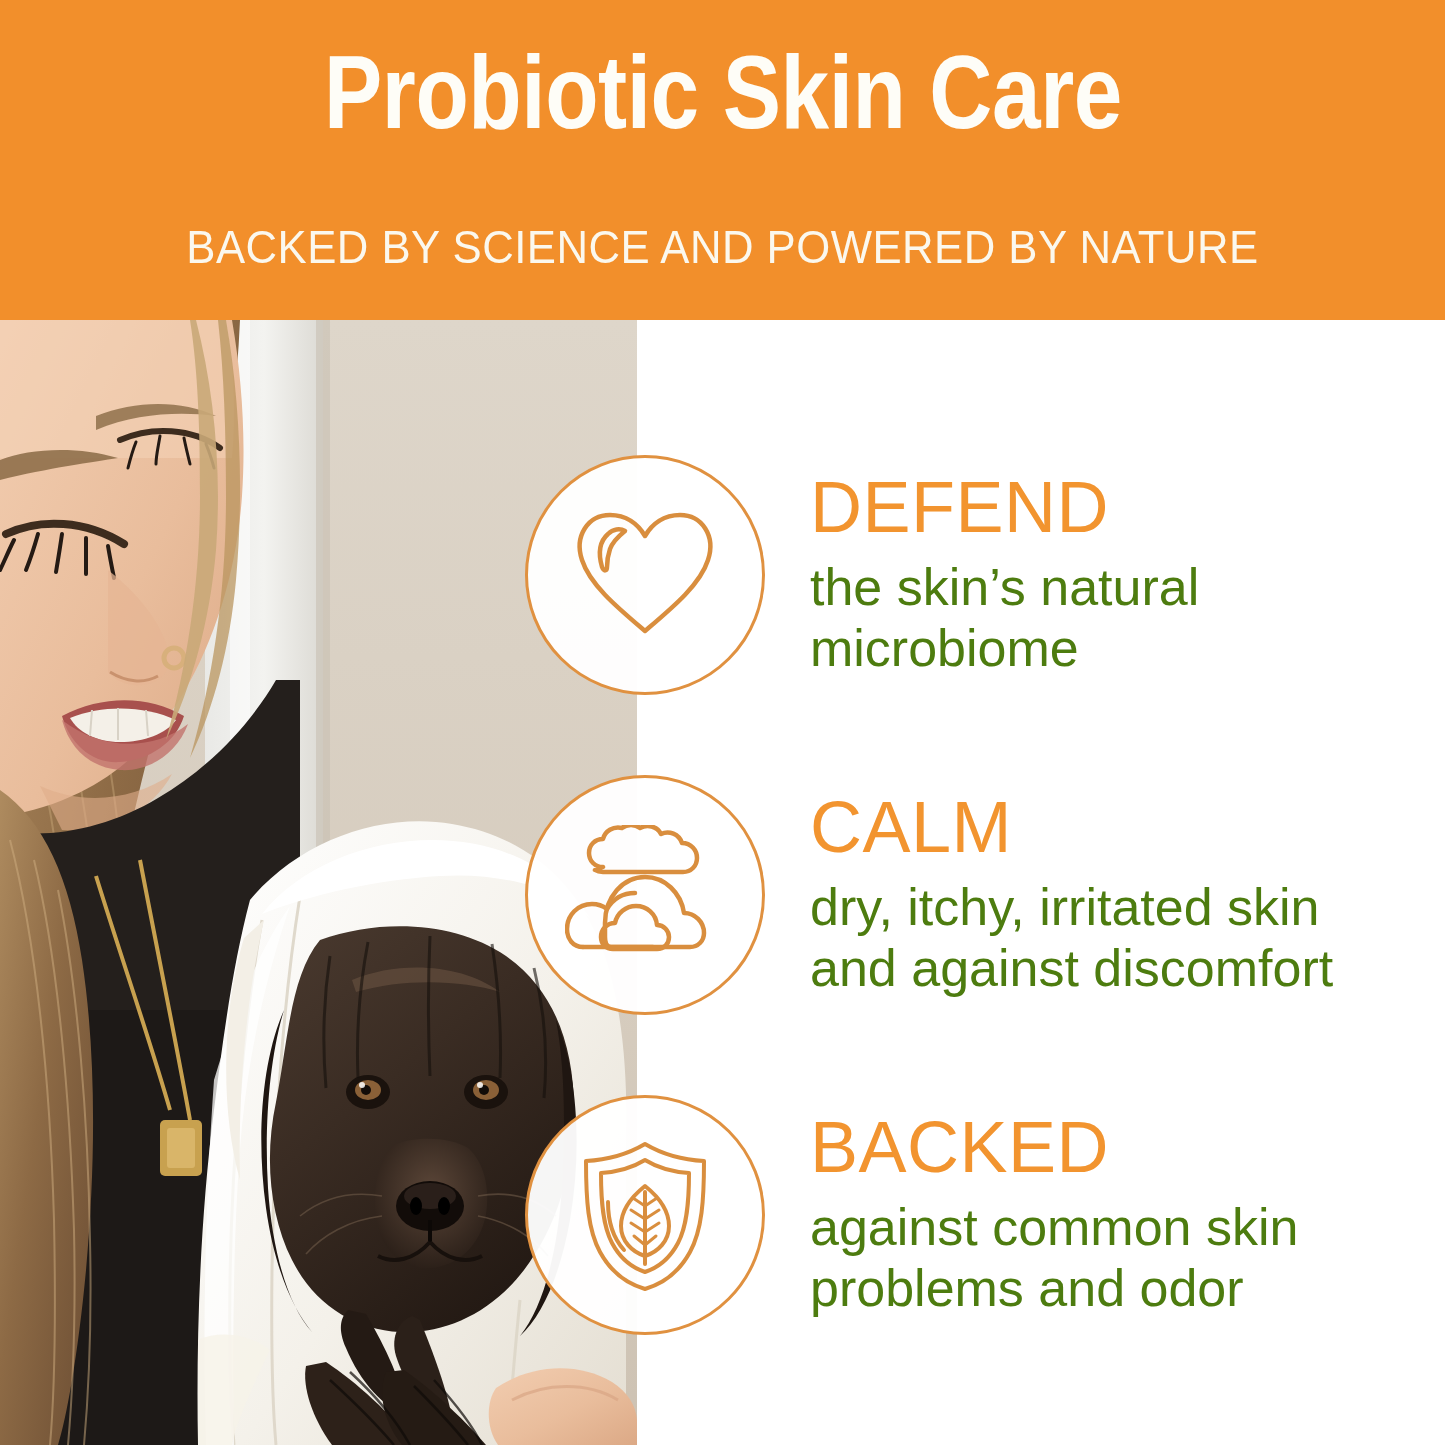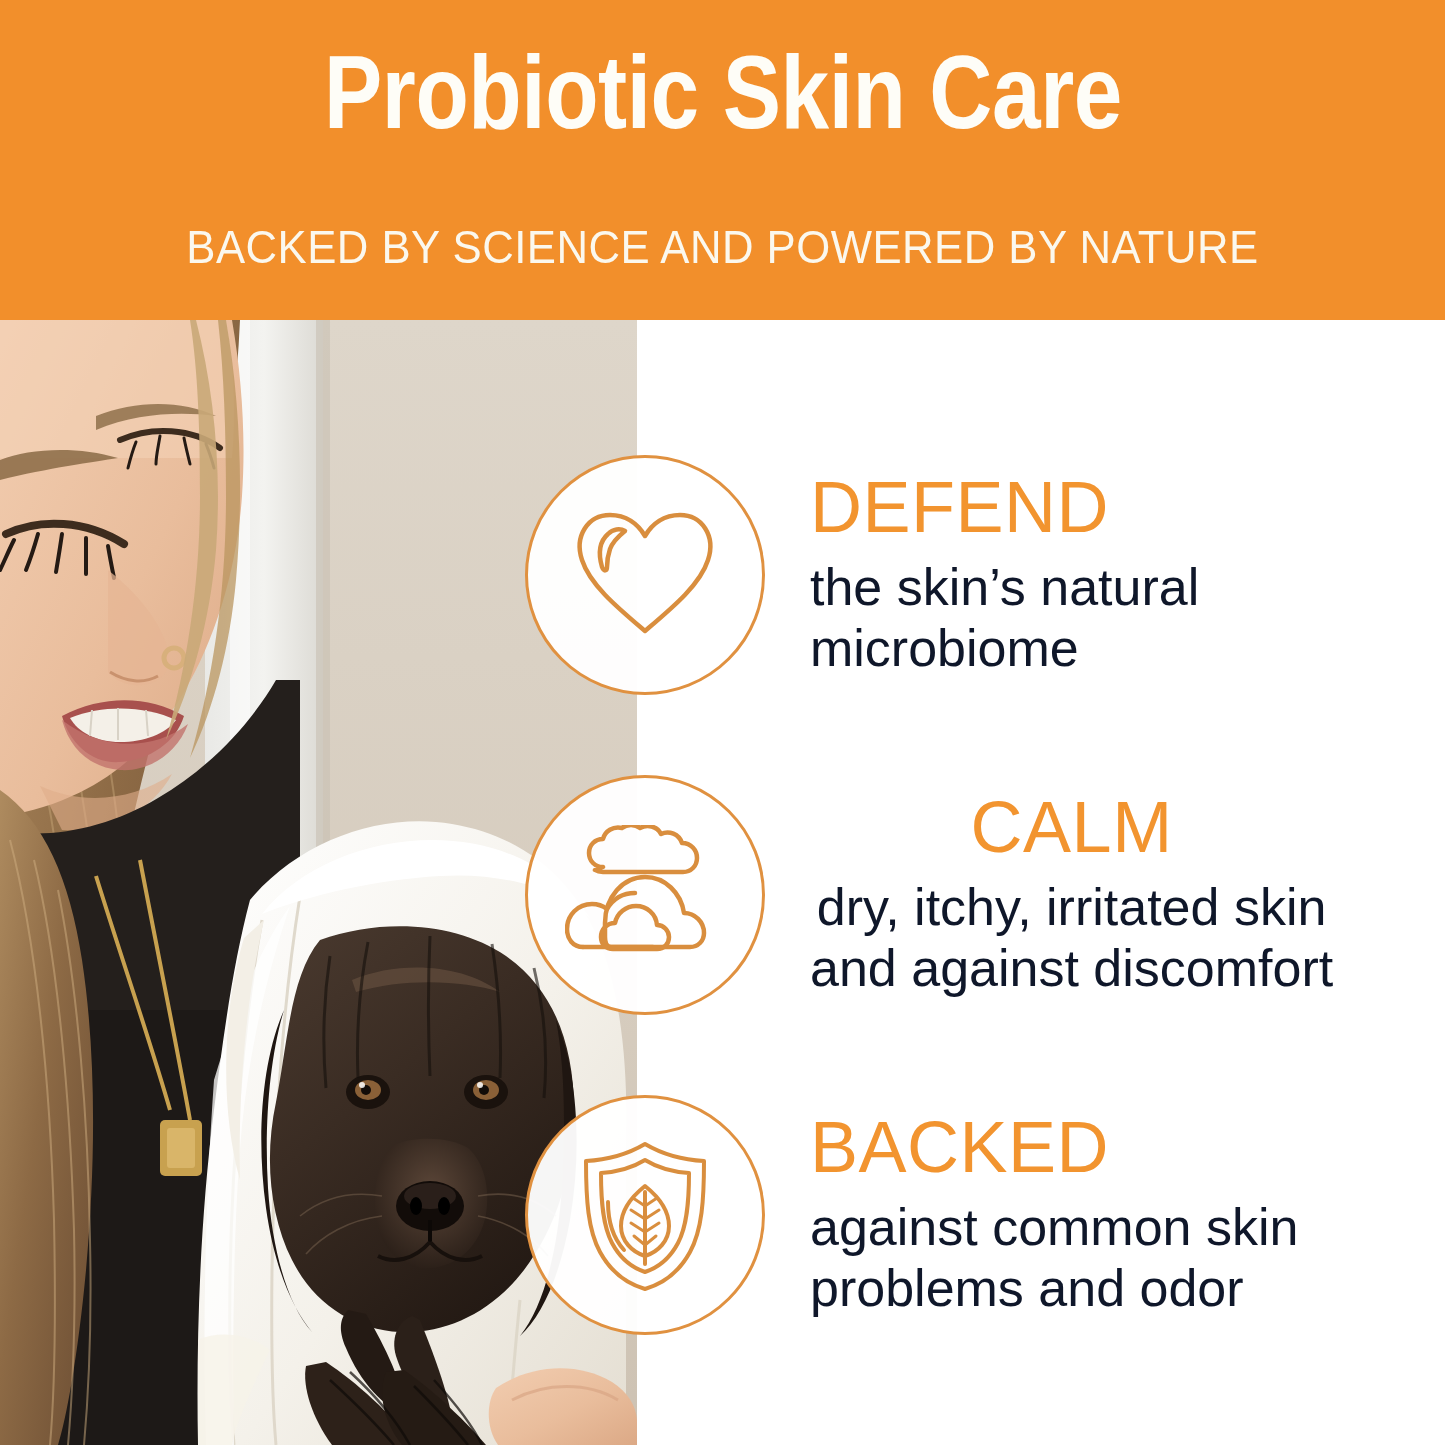--- a/index.html
+++ b/index.html
@@ -69,21 +69,21 @@
   
   .feature {
     position: absolute;
     left: 525px;
     width: 900px;
     height: 240px;
     display: flex;
     align-items: center;
   }
   #feature-0 { top: 455px; }
-  #feature-1 { top: 775px; text-align: center; }
+  #feature-1 { top: 775px; }
   #feature-2 { top: 1095px; }
 
   .icon-circle {
     flex: 0 0 auto;
     width: 240px;
     height: 240px;
     border-radius: 50%;
     border: 3px solid #E09140;
     background: rgba(255,255,255,0.96);
     box-sizing: border-box;
@@ -103,21 +103,21 @@
     color: #F2942F;
     font-family: "Liberation Sans Narrow", "Liberation Sans", sans-serif;
     font-weight: normal;
     font-size: 72px;
     line-height: 1.0;
     letter-spacing: 0.5px;
     white-space: nowrap;
   }
   .feature-desc {
     margin-top: 14px;
-    color: #0f172a;
+    color: #4d7c0f;
     font-family: "Liberation Sans Narrow", "Liberation Sans", sans-serif;
     font-weight: normal;
     font-size: 52px;
     line-height: 1.18;
     white-space: pre-line;
   }
 </style>
 </head>
 <body>
 

